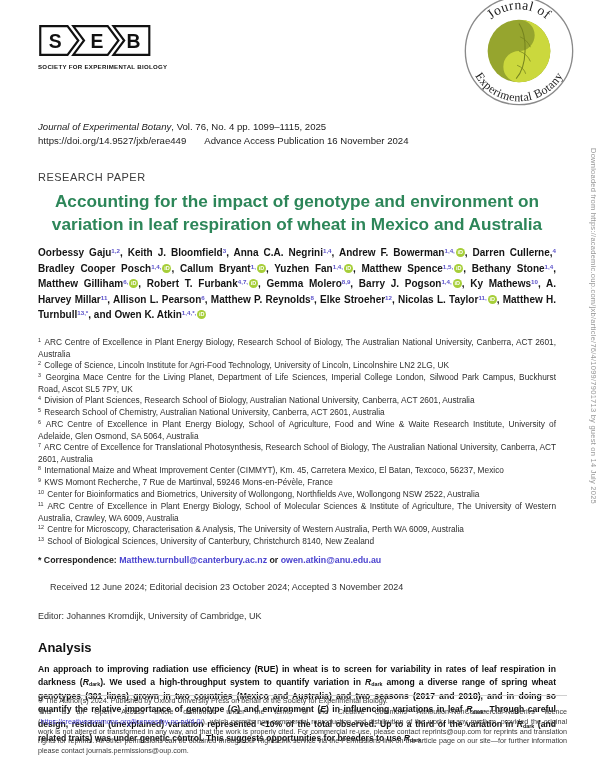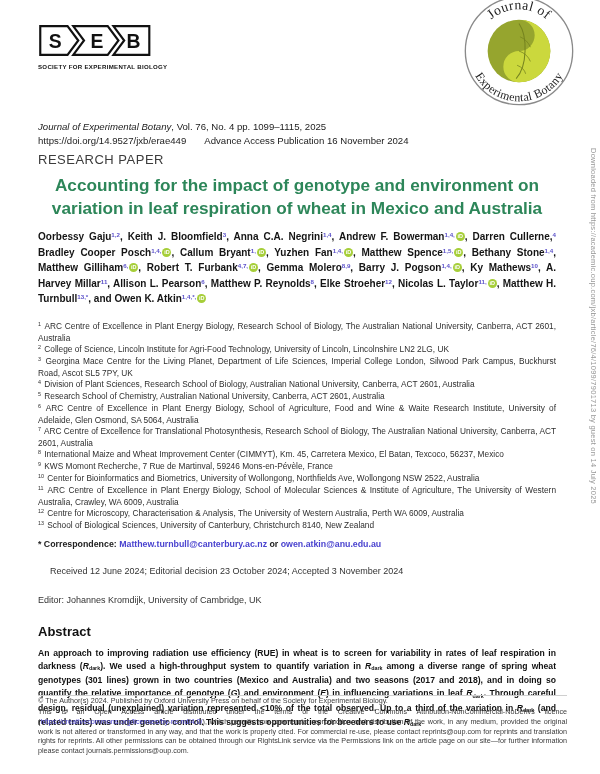--- a/index.html
+++ b/index.html
@@ -14,21 +14,21 @@
   
   .header{position:relative;padding-top:24px;min-height:84px;}
   .seb-subtitle{font-size:6.1px;font-weight:bold;letter-spacing:.3px;color:#111;margin-top:2px;}
   .badge{position:absolute;top:-6px;right:-20px;width:114px;height:114px;}
 
   .citation{margin-top:12px;font-size:9.6px;color:#222;line-height:13.5px;}
   .citation .ital{font-style:italic;}
   .doi-line{font-size:9.6px;color:#222;line-height:13.5px;}
   .doi-line .advance{margin-left:18px;margin-top:44px;}
 
-  .kicker{margin-top:5px;font-size:13px;letter-spacing:.5px;color:#3c3c3c;}
+  .kicker{margin-top:24px;font-size:11px;letter-spacing:.5px;color:#3c3c3c;}
   .title{margin-top:7px;font-size:17.2px;font-weight:bold;color:#2d8659;line-height:22.5px;text-align:center;}
 
   .authors{margin-top:11px;font-size:10px;font-weight:bold;line-height:14.5px;
            text-align:justify;color:#141414;}
   sup{font-size:62%;vertical-align:baseline;position:relative;top:-.45em;}
   .asup{color:#5b51c9;}
   .orcid{display:inline-block;width:9px;height:9px;background:#a6ce39;border-radius:50%;
          color:#fff;font-size:5.5px;font-weight:bold;text-align:center;line-height:9px;
          vertical-align:baseline;position:relative;top:-.35em;margin-left:1px;}
 
@@ -124,21 +124,21 @@
       </div>
 
     <div class="correspondence">
       <span>* Correspondence: </span><span class="link">Matthew.turnbull@canterbury.ac.nz</span><span> or </span><span class="link">owen.atkin@anu.edu.au</span>
     </div>
 
     <div class="dates">Received 12 June 2024; Editorial decision 23 October 2024; Accepted 3 November 2024</div>
 
     <div class="editor">Editor: Johannes Kromdijk, University of Cambridge, UK</div>
 
-    <div class="abstract-heading">Abstract</div>
+    <div class="abstract-heading">Analysis</div>
     <div class="abstract-body">An approach to improving radiation use efficiency (RUE) in wheat is to screen for variability in rates of leaf respiration in darkness (<i>R</i><sub>dark</sub>). We used a high-throughput system to quantify variation in <i>R</i><sub>dark</sub> among a diverse range of spring wheat genotypes (301 lines) grown in two countries (Mexico and Australia) and two seasons (2017 and 2018), and in doing so quantify the relative importance of genotype (<i>G</i>) and environment (<i>E</i>) in influencing variations in leaf <i>R</i><sub>dark</sub>. Through careful design, residual (unexplained) variation represented &lt;10% of the total observed. Up to a third of the variation in <i>R</i><sub>dark</sub> (and related traits) was under genetic control. This suggests opportunities for breeders to use <i>R</i><sub>dark</sub></div>
 
   </div>
 
   <div class="footer">
     <div class="copyright">© The Author(s) 2024. Published by Oxford University Press on behalf of the Society for Experimental Biology.</div>
     <div>This is an Open Access article distributed under the terms of the Creative Commons Attribution-NonCommercial-NoDerivs licence (<span class="link">https://creativecommons.org/licenses/by-nc-nd/4.0/</span>), which permits non-commercial reproduction and distribution of the work, in any medium, provided the original work is not altered or transformed in any way, and that the work is properly cited. For commercial re-use, please contact reprints@oup.com for reprints and translation rights for reprints. All other permissions can be obtained through our RightsLink service via the Permissions link on the article page on our site—for further information please contact journals.permissions@oup.com.</div>
   </div>
 
 </div>

